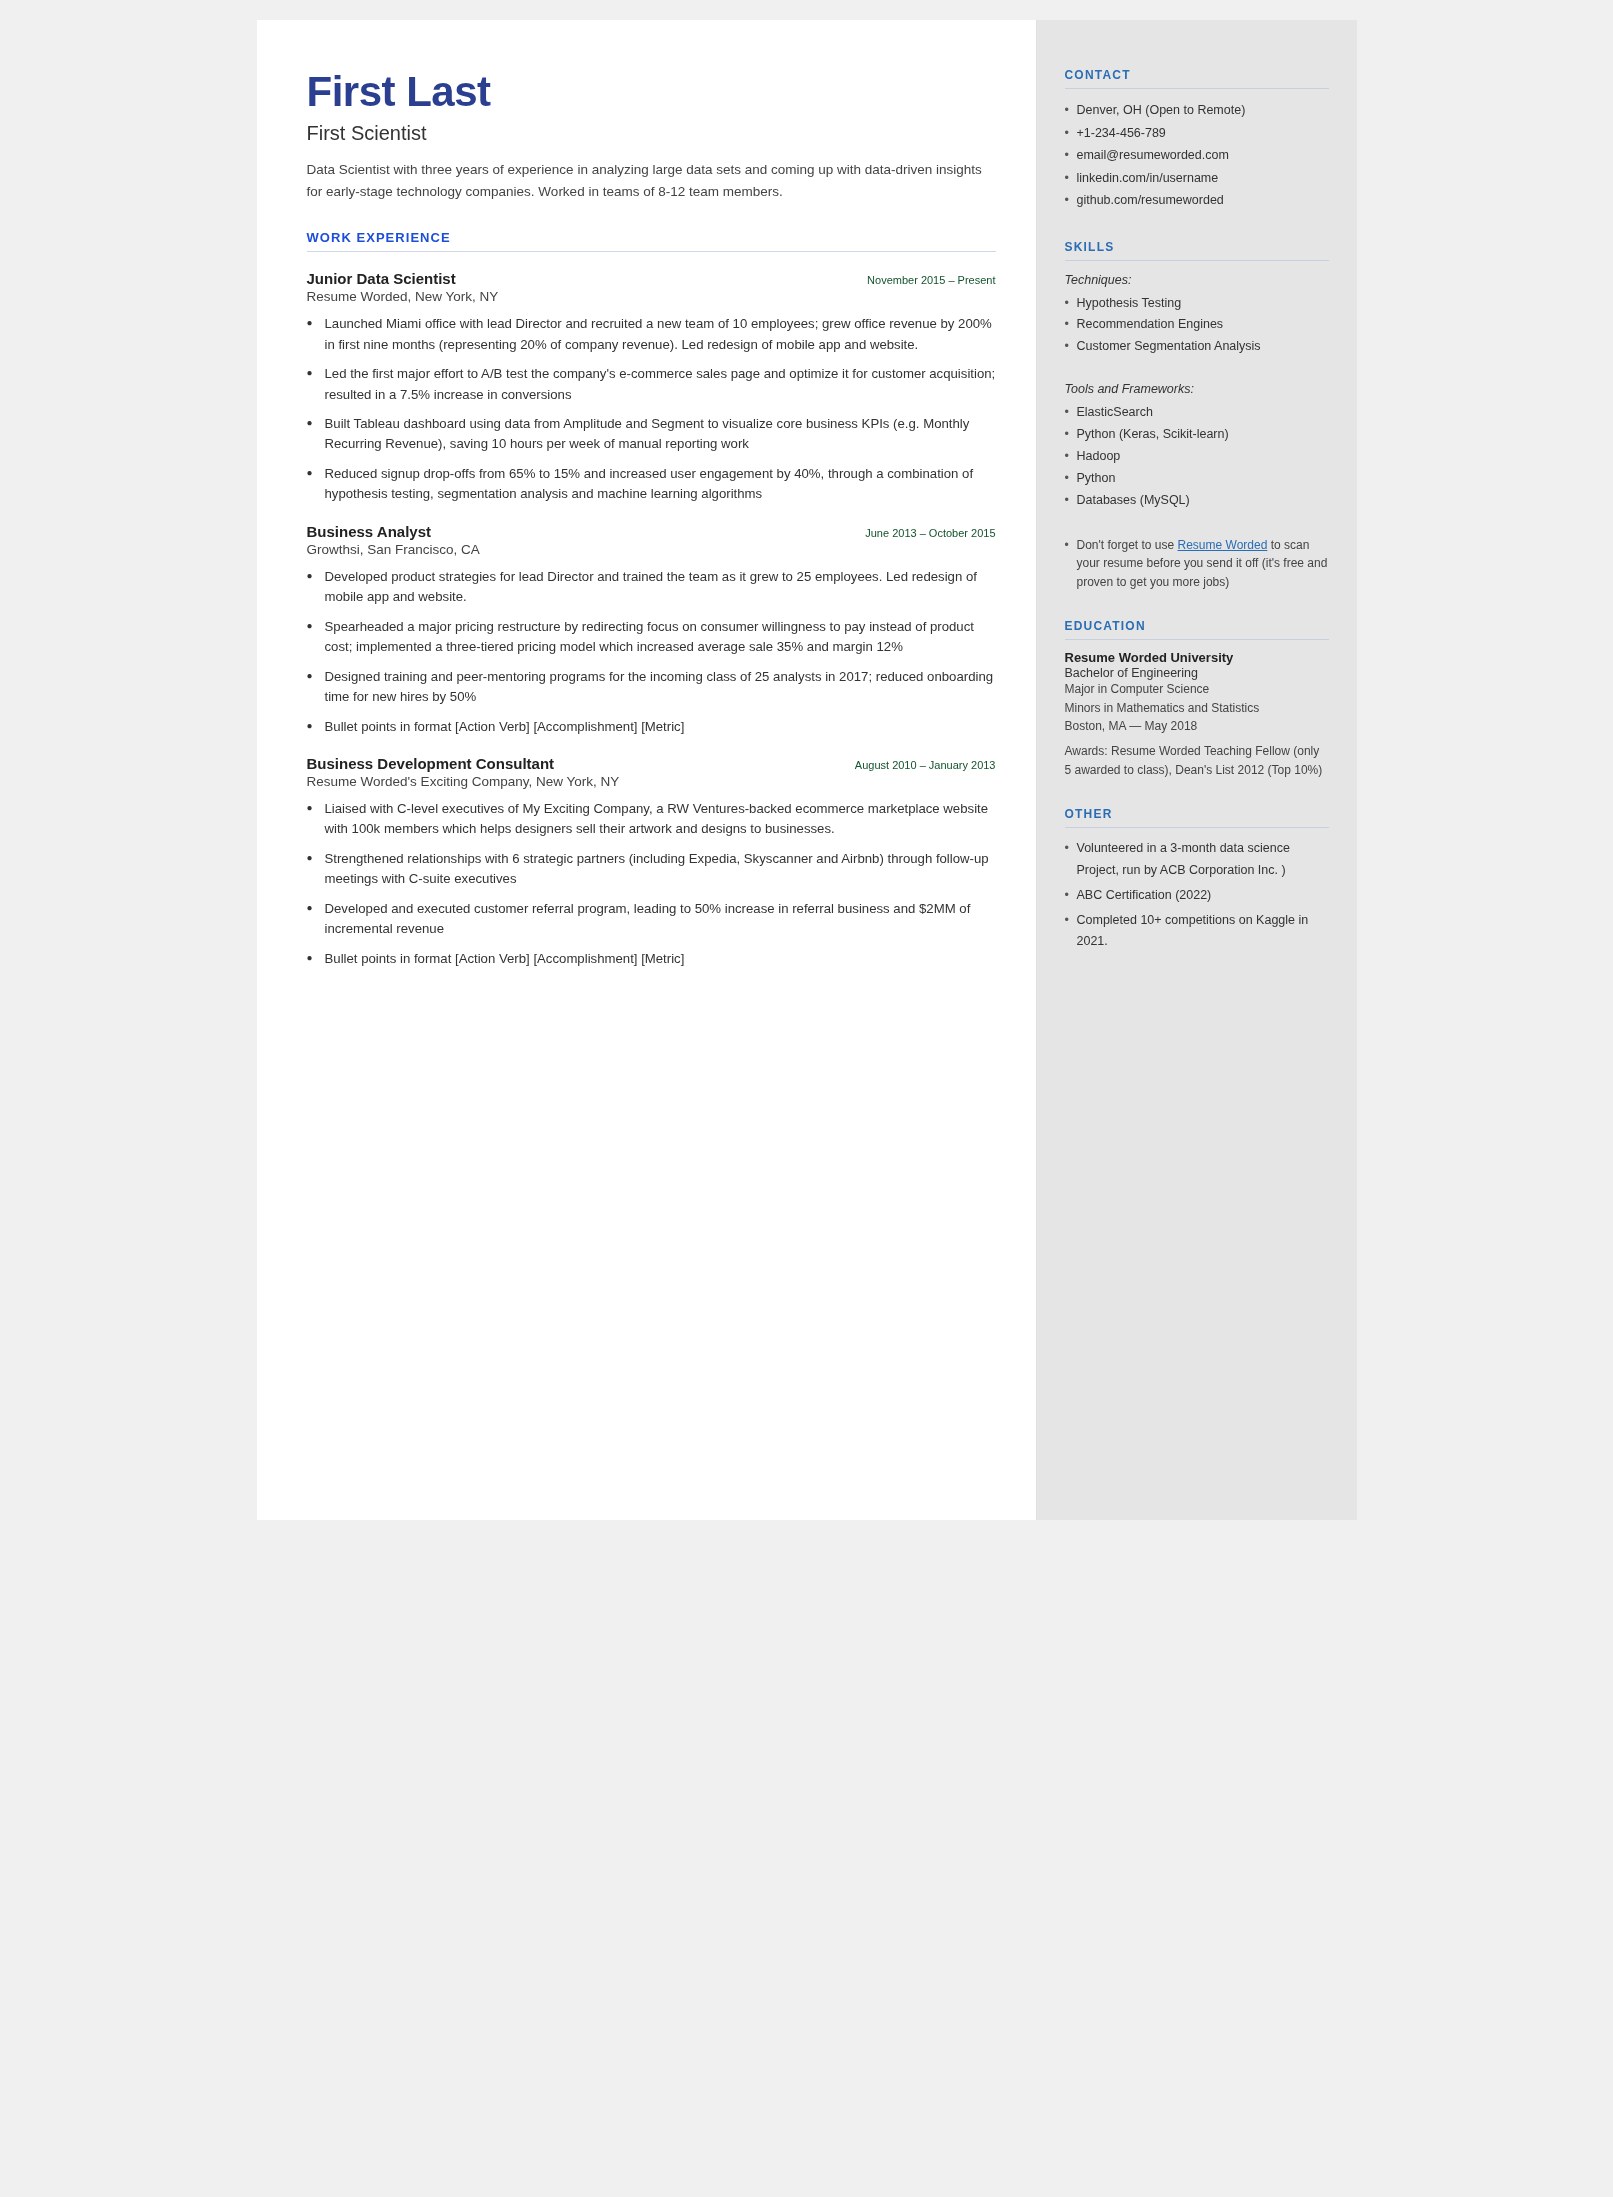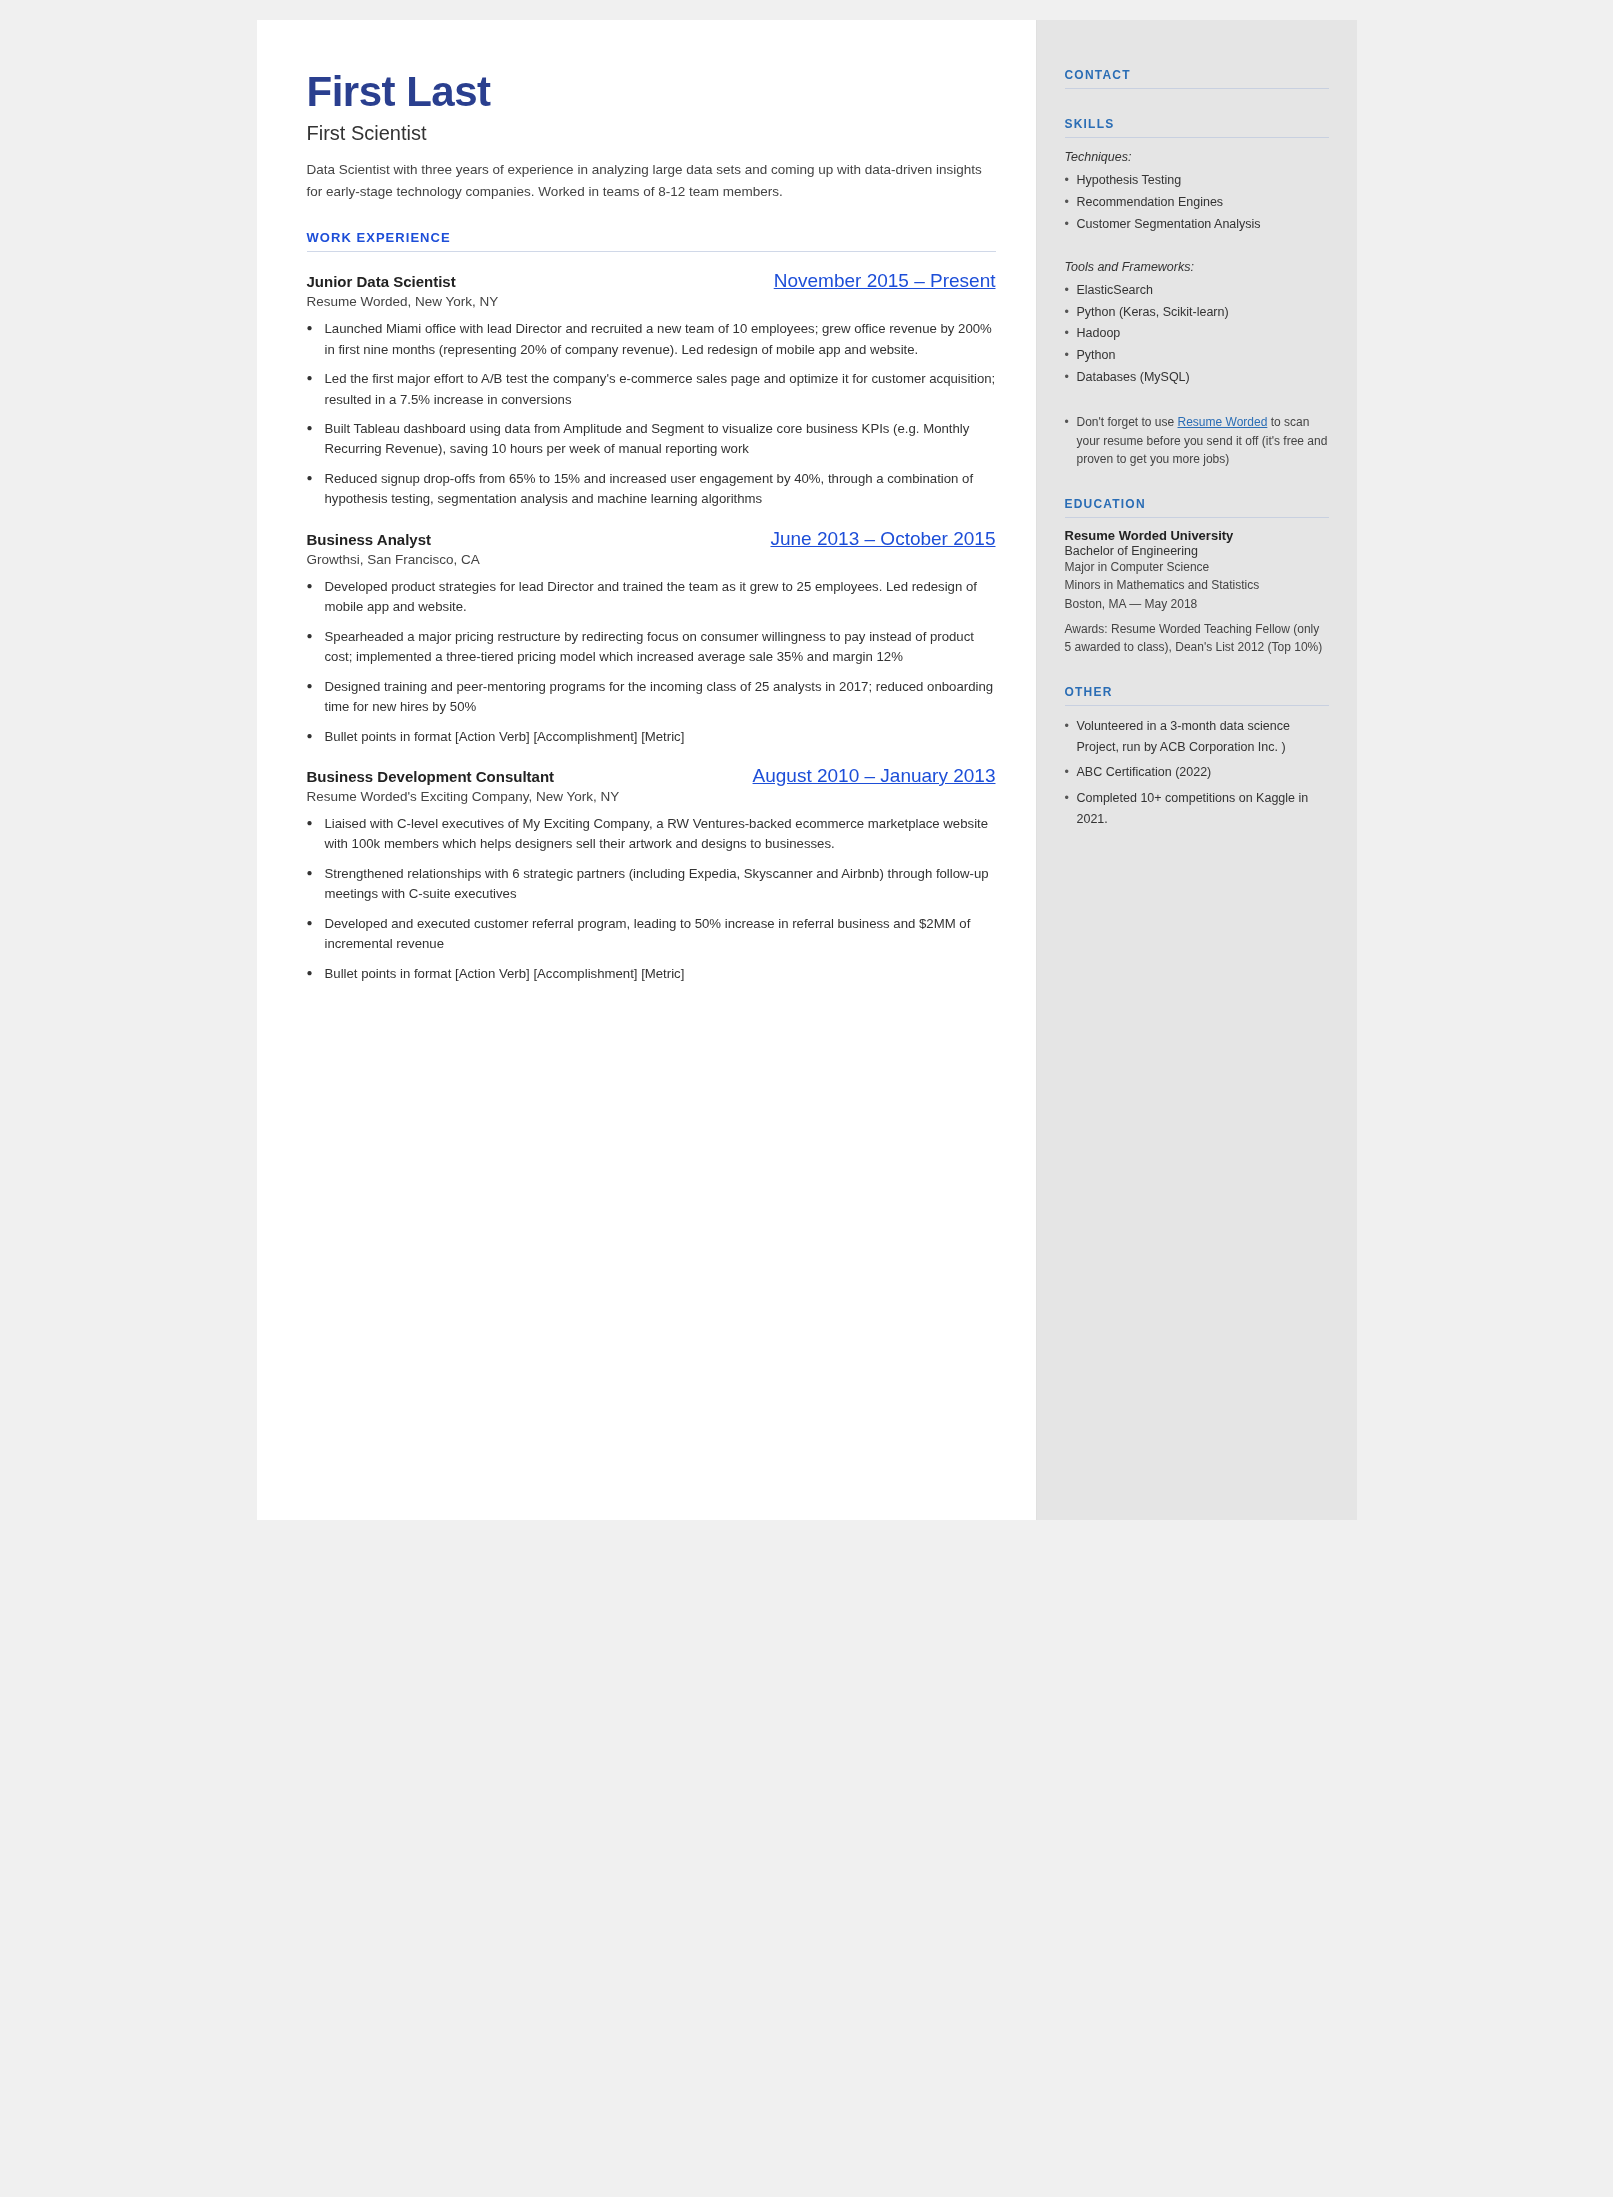--- a/index.html
+++ b/index.html
@@ -62,25 +62,24 @@
       margin-bottom: 2px;
       margin-top: 18px;
     }
     .job-title-name {
       font-size: 15px;
       font-weight: 700;
       color: #222;
       font-family: Arial, sans-serif;
     }
     .job-dates {
-      font-size: 19px;
-      color: #1d4ed8;
+      font-size: 11px;
+      color: #14532d;
       font-family: Arial, sans-serif;
       white-space: nowrap;
-      text-decoration: underline;
     }
     .job-company {
       font-size: 13.5px;
       color: #444;
       font-family: Arial, sans-serif;
       margin-bottom: 10px;
     }
     .bullet-list {
       list-style: none;
       padding-left: 0;
@@ -298,20 +297,27 @@
           <li>Bullet points in format [Action Verb] [Accomplishment] [Metric]</li>
         </ul>
       </div>
     </div>
   </div>
 
   <div class="right-col">
 
     <div class="right-section-block">
       <div class="right-section-title">CONTACT</div>
+      <ul class="contact-list">
+        <li>Denver, OH (Open to Remote)</li>
+        <li>+1-234-456-789</li>
+        <li>email@resumeworded.com</li>
+        <li>linkedin.com/in/username</li>
+        <li>github.com/resumeworded</li>
+      </ul>
     </div>
 
     <div class="right-section-block">
       <div class="right-section-title">SKILLS</div>
 
 
       <div class="skills-section">
         <div class="skills-category">Techniques:</div>
         <ul class="skills-list">
           <li>Hypothesis Testing</li>

